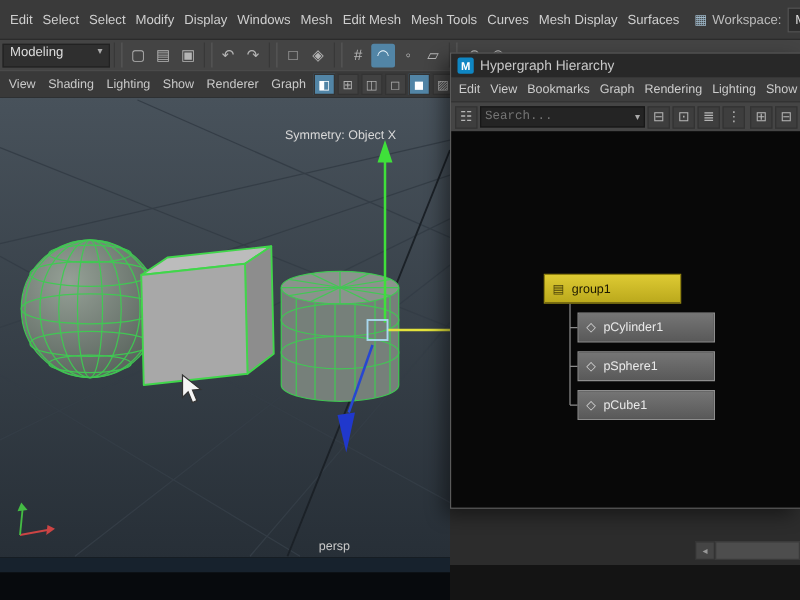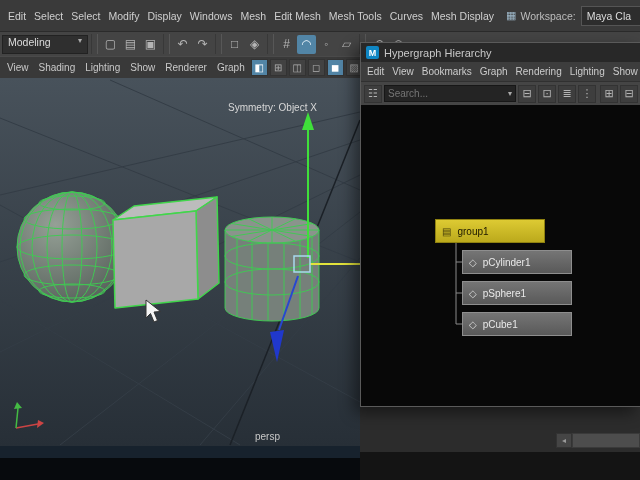--- a/index.html
+++ b/index.html
@@ -62,21 +62,21 @@
   .hg-title-text{color:#c8c8c8;font-size:11px}
   .hg-menubar{height:20px;background:#3d3d3d;border-bottom:1px solid #303030;display:flex;
     align-items:center;padding:0 2px;color:#ccc;font-size:10px;white-space:nowrap;overflow:hidden;flex:0 0 auto}
   .hg-menubar span{padding:0 4px}
   .hg-toolbar{height:23px;background:#454545;display:flex;align-items:center;padding:0 3px;gap:2px;flex:0 0 auto}
   .hbtn{width:18px;height:18px;display:flex;align-items:center;justify-content:center;color:#b5b5b5;
     font-size:11px;background:#3e3e3e;border:1px solid #333;flex:0 0 auto}
   .hg-search{display:flex;align-items:center;background:#242424;border:1px solid #171717;height:17px;
     width:132px;padding:0 3px;flex:0 0 auto}
   .hg-search input{flex:1;background:transparent;border:none;outline:none;color:#bbb;font-size:10px;
-    font-family:Liberation Sans, sans-serif;min-width:0}
+    font-family:Liberation Mono, monospace;min-width:0}
   .hg-content{flex:1;position:relative;background:#080808;overflow:hidden}
   .hg-lines{position:absolute;left:0;top:0}
   .hnode{position:absolute;width:110px;height:24px;display:flex;align-items:center;gap:6px;padding:0 6px;
     background:linear-gradient(#757575,#595959);border:1px solid #8e8e8e;color:#e9e9e9;font-size:10px}
   .hnode .nicon{font-size:10px;color:#d5d5d5}
   .hnode.group{background:linear-gradient(#ddca33,#bba91c);border-color:#8f8110;color:#1c1800}
   .hnode.group .nicon{color:#4a420a}
 </style>
 </head>
 <body>
@@ -88,20 +88,21 @@
     <span class="mitem">Select</span>
     <span class="mitem">Select</span>
     <span class="mitem">Modify</span>
     <span class="mitem">Display</span>
     <span class="mitem">Windows</span>
     <span class="mitem">Mesh</span>
     <span class="mitem">Edit Mesh</span>
     <span class="mitem">Mesh Tools</span>
     <span class="mitem">Curves</span>
     <span class="mitem">Mesh Display</span>
+    <span class="mitem">Surfaces</span>
     <div class="spacer"></div>
     <span class="ws-icon">▦</span>
     <span class="ws-label">Workspace:</span>
     <div class="ws-dd">
       <span>Maya Cla</span>
 
     </div>
   </div>
 
   <div class="statusline">

